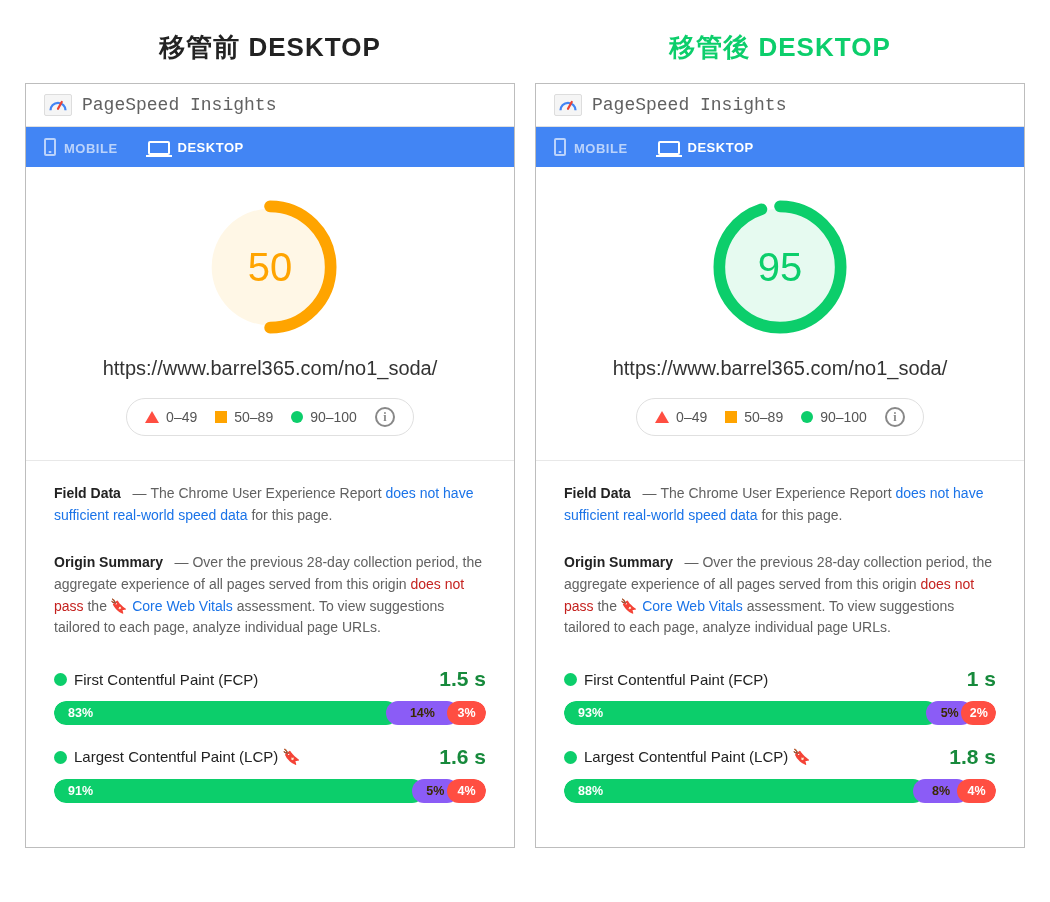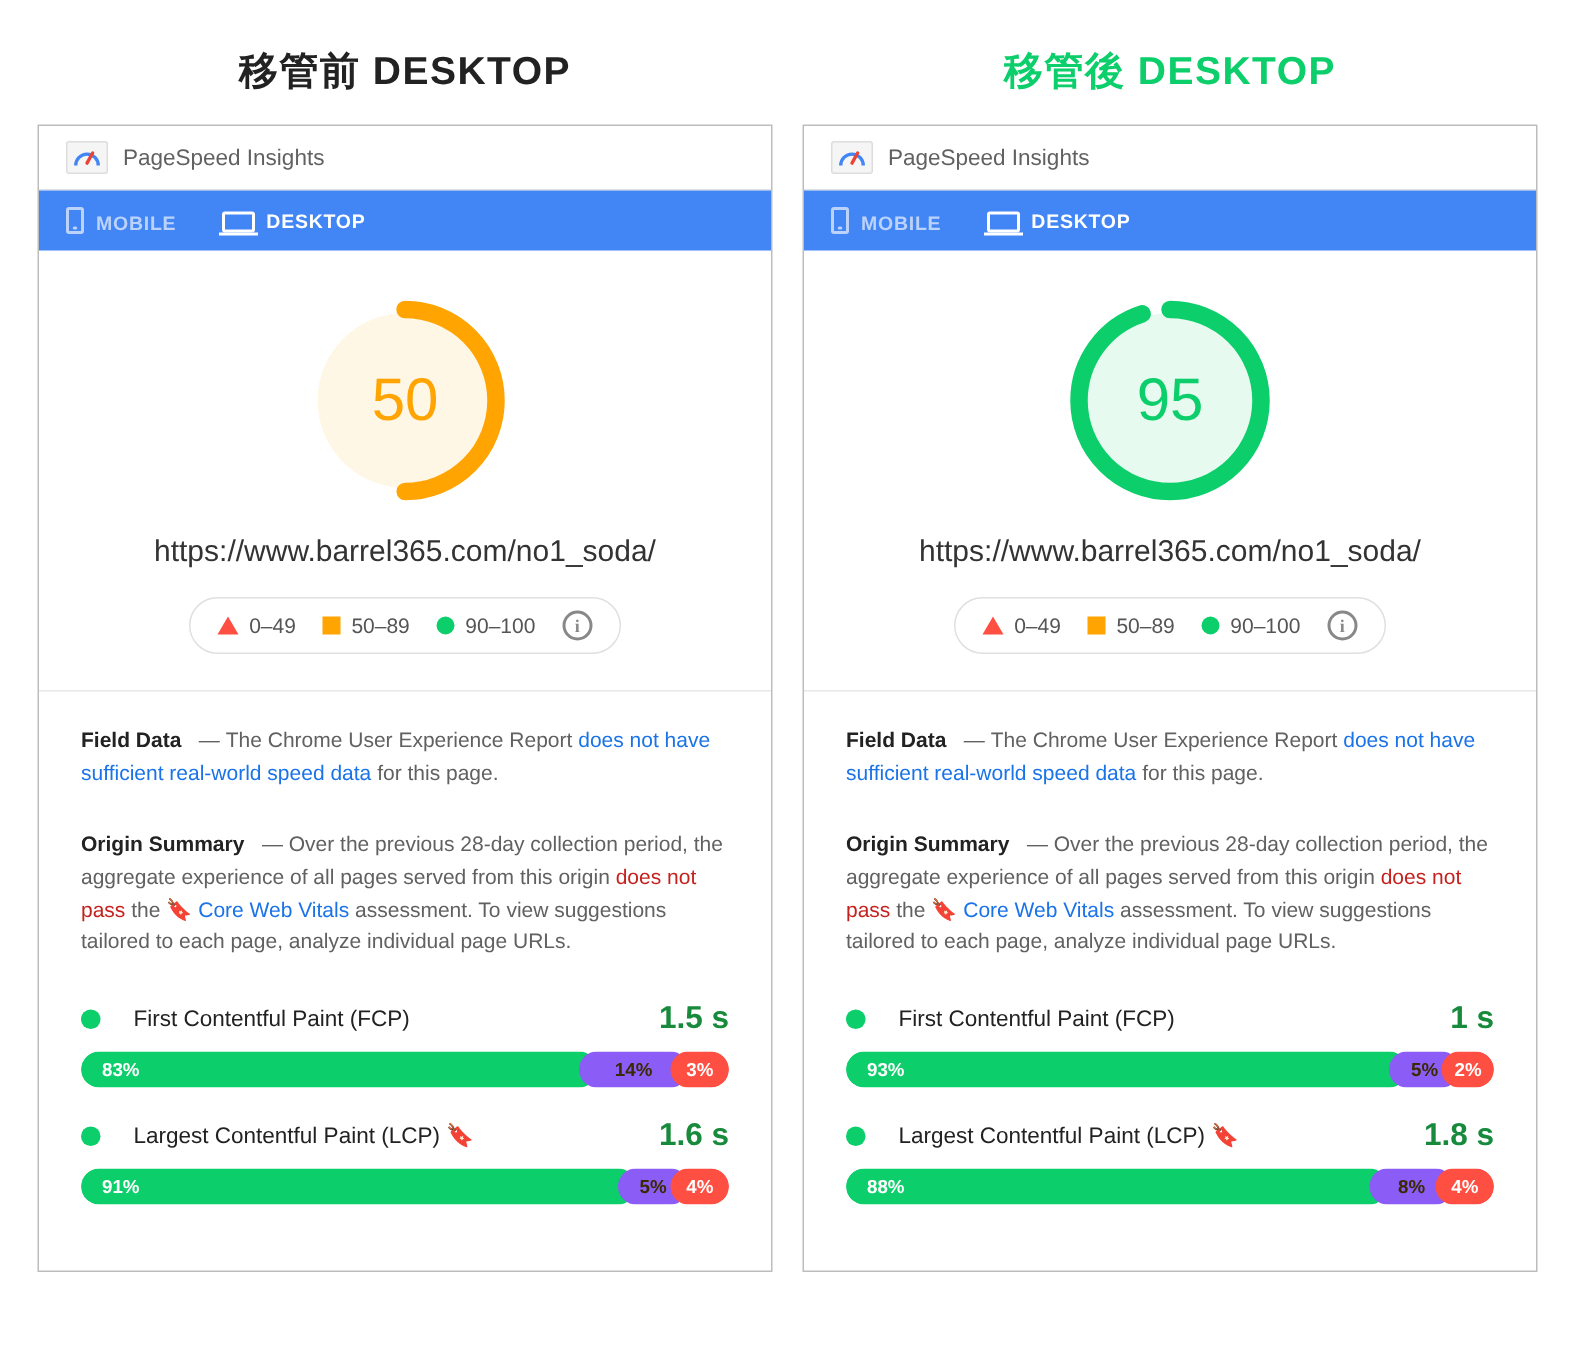--- a/index.html
+++ b/index.html
@@ -8,21 +8,21 @@
 .wrap { display: flex; gap: 20px; justify-content: center; }
 .col { width: 490px; }
 .col-title { text-align: center; font-size: 26px; font-weight: 700; margin-bottom: 18px; letter-spacing: 1px; }
 .title-after { color: #0cce6b; }
 
 .card { border: 1px solid #bdbdbd; background: #fff; }
 
 .hdr { display: flex; align-items: center; gap: 10px; padding: 10px 18px; border-bottom: 1px solid #e0e0e0; }
 .logo { width: 28px; height: 22px; background: #f5f5f5; border: 1px solid #ddd; border-radius: 2px; display: flex; align-items: center; justify-content: center; }
 .logo svg { width: 18px; height: 14px; }
-.hdr-title { color: #616161; font-size: 15px; }
+.hdr-title { color: #616161; font-size: 18px; font-family: Liberation Mono, monospace; }
 
 .tabs { background: #4285f4; display: flex; align-items: center; padding: 0 18px; height: 40px; gap: 30px; }
 .tab { display: flex; align-items: flex-end; gap: 8px; color: #bbd3fb; font-size: 13px; font-weight: 600; letter-spacing: 0.5px; cursor: pointer; }
 .tab.active { color: #fff; }
 .mobile-icon { width: 12px; height: 18px; border: 2px solid currentColor; border-radius: 2px; position: relative; }
 .mobile-icon::after { content:''; position:absolute; bottom:1px; left:50%; transform:translateX(-50%); width:3px; height:2px; background: currentColor; border-radius:1px; }
 .laptop-icon { width: 22px; height: 14px; border: 2px solid currentColor; border-radius: 2px; position: relative; }
 .laptop-icon::after { content:''; position:absolute; bottom:-4px; left:-4px; right:-4px; height:2px; background:currentColor; }
 
 .score-area { text-align: center; padding: 30px 20px 24px; }
@@ -43,21 +43,21 @@
 .body-section { padding: 22px 28px; font-size: 14px; line-height: 1.55; }
 .divider { border: none; border-top: 1px solid #e8e8e8; }
 .sec-title { font-weight: 700; color: #222; }
 .sec-text { color: #616161; }
 .link { color: #1a73e8; }
 .fail { color: #c5221f; font-weight: 500; }
 .bookmark { color: #1a73e8; }
 
 .metrics { padding: 6px 28px 24px; }
 .metric { margin-bottom: 20px; }
-.metric-row { display: flex; align-items: center; gap: 22px; margin-bottom: 10px; text-align: right; }
+.metric-row { display: flex; align-items: center; gap: 7px; margin-bottom: 10px; text-align: right; }
 .dot-green { width: 13px; height: 13px; background: #0cce6b; border-radius: 50%; flex-shrink:0; }
 .metric-name { font-size: 15px; color: #222; }
 .metric-val { margin-left: auto; font-size: 21px; font-weight: 600; color: #178a3c; }
 
 .bar { display: flex; height: 24px; border-radius: 12px; overflow: hidden; font-size: 12.5px; color: #fff; font-weight: 600; }
 .seg { display: flex; align-items: center; padding: 10px 12px; }
 
 
 .bar .seg:first-child { z-index:1; border-radius:12px;}
 .bar .seg:nth-child(2){ z-index:2; position:relative;}

